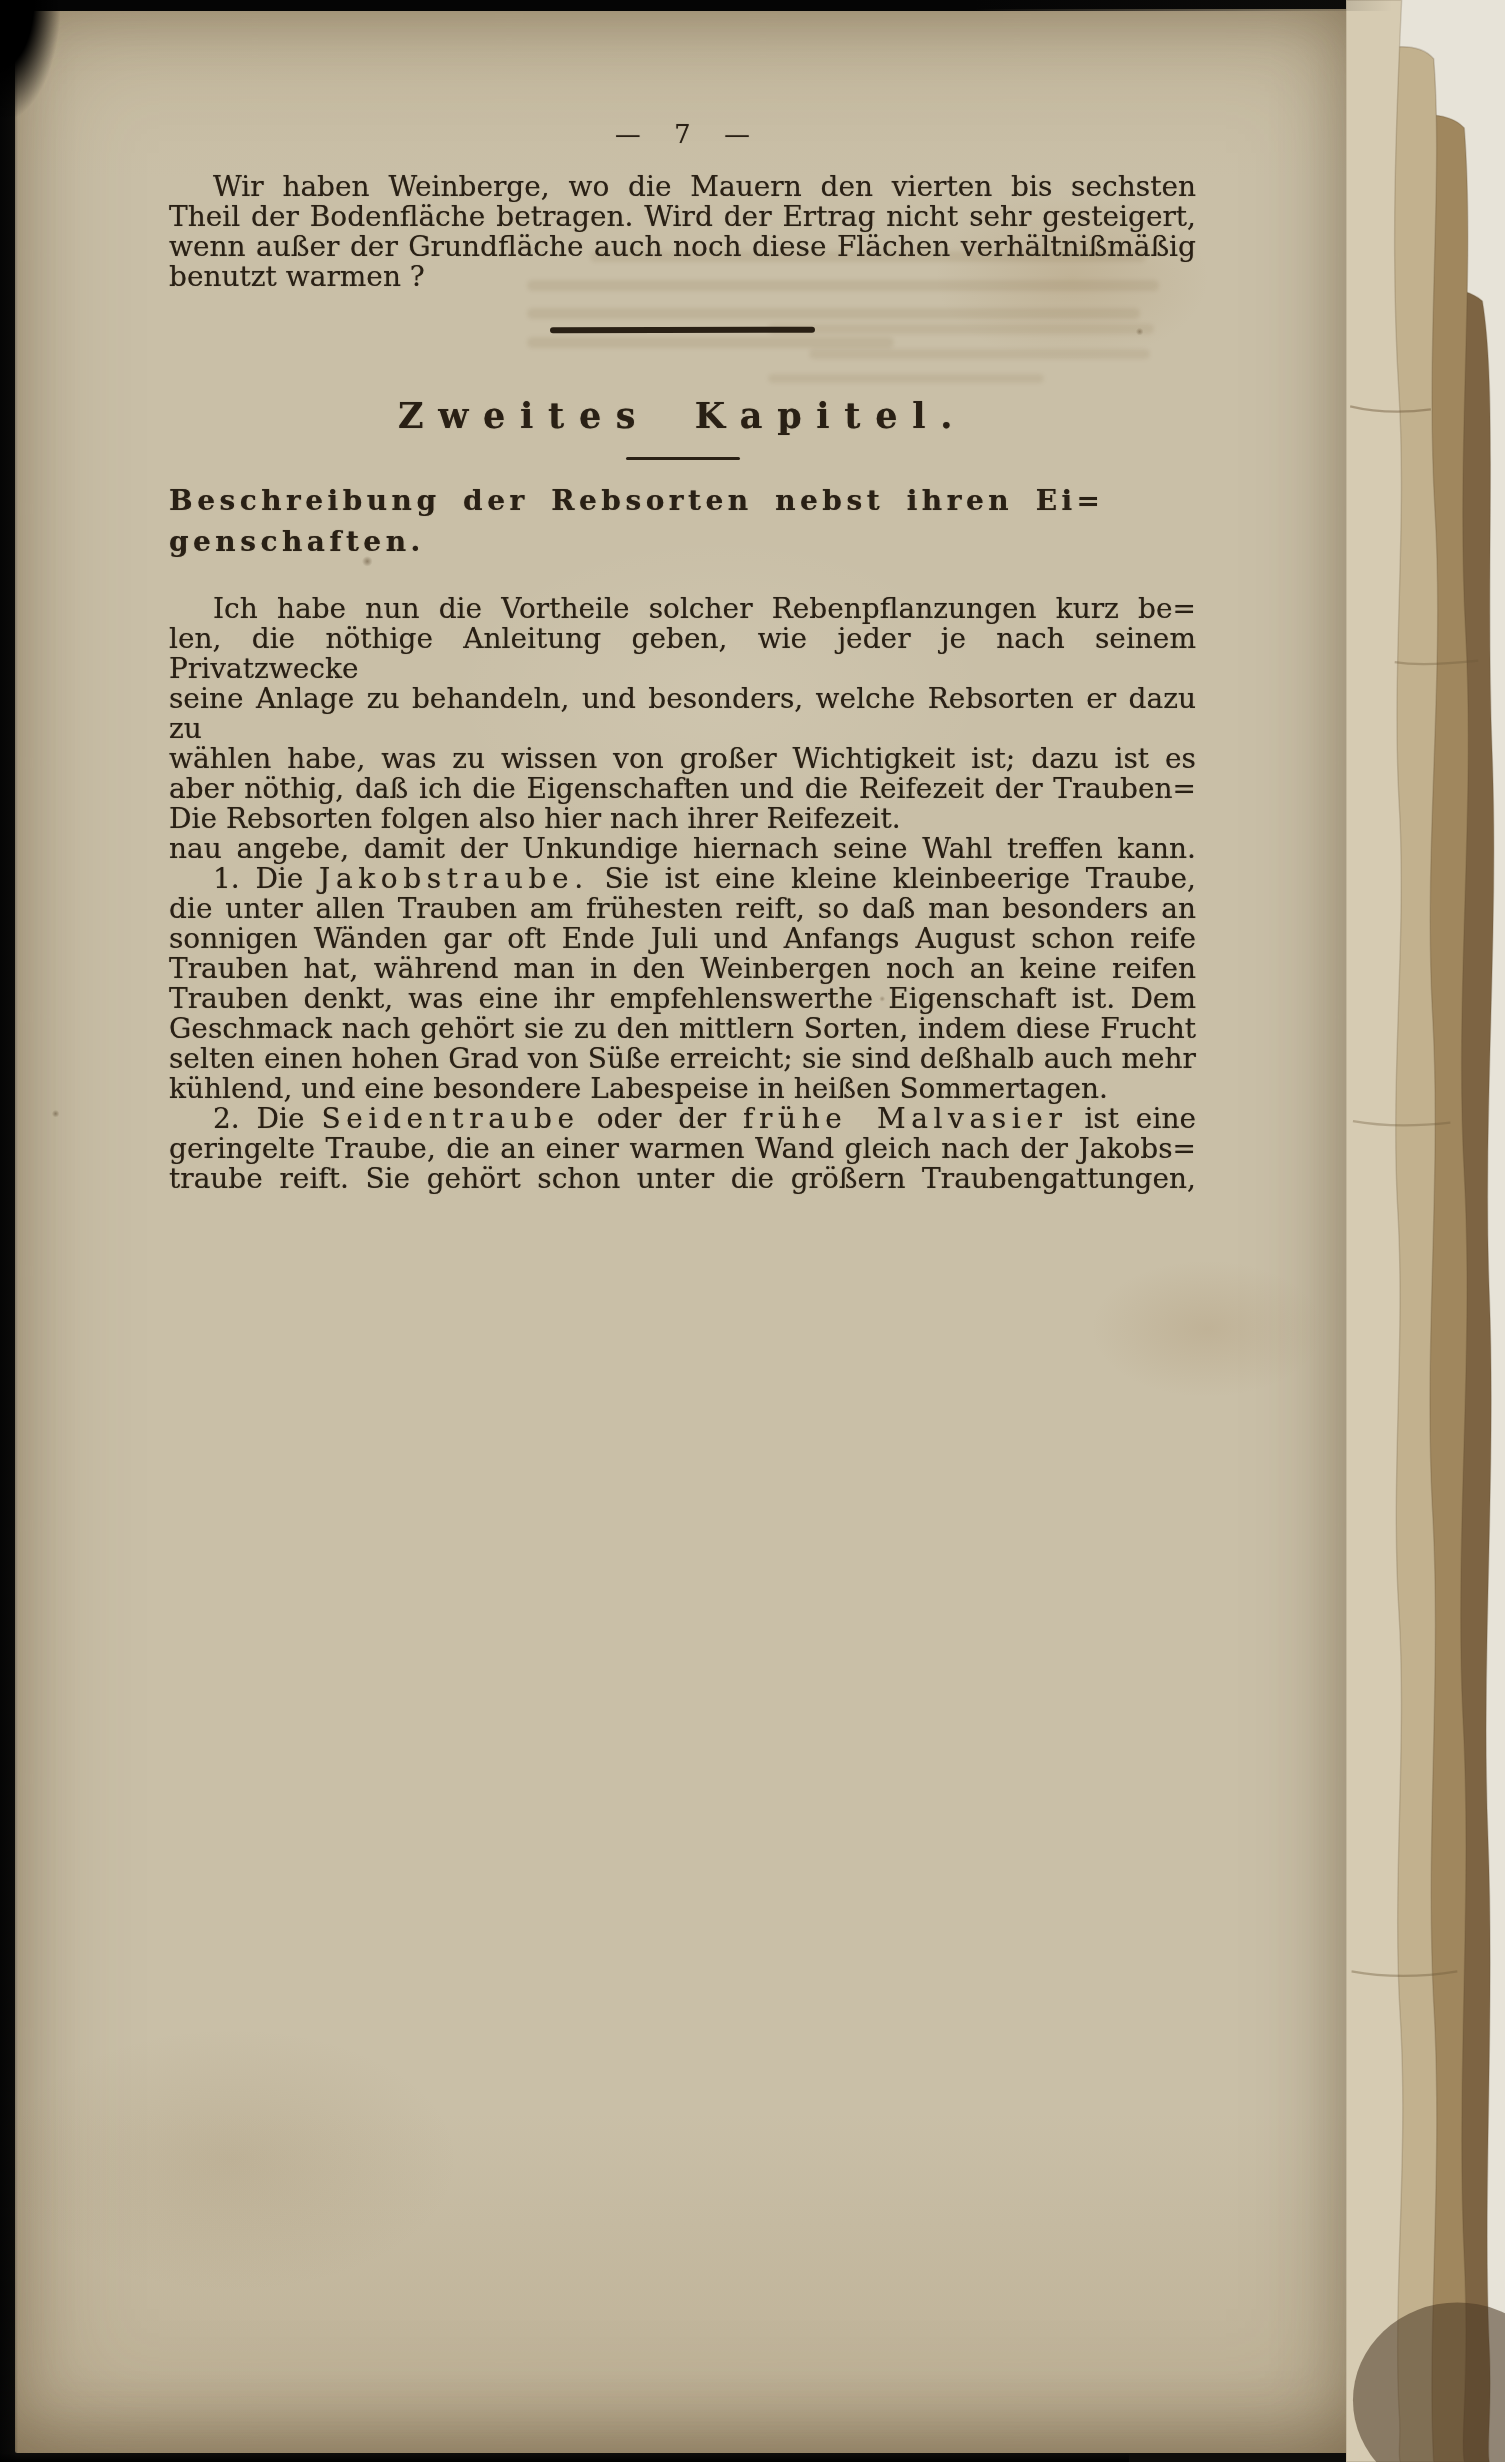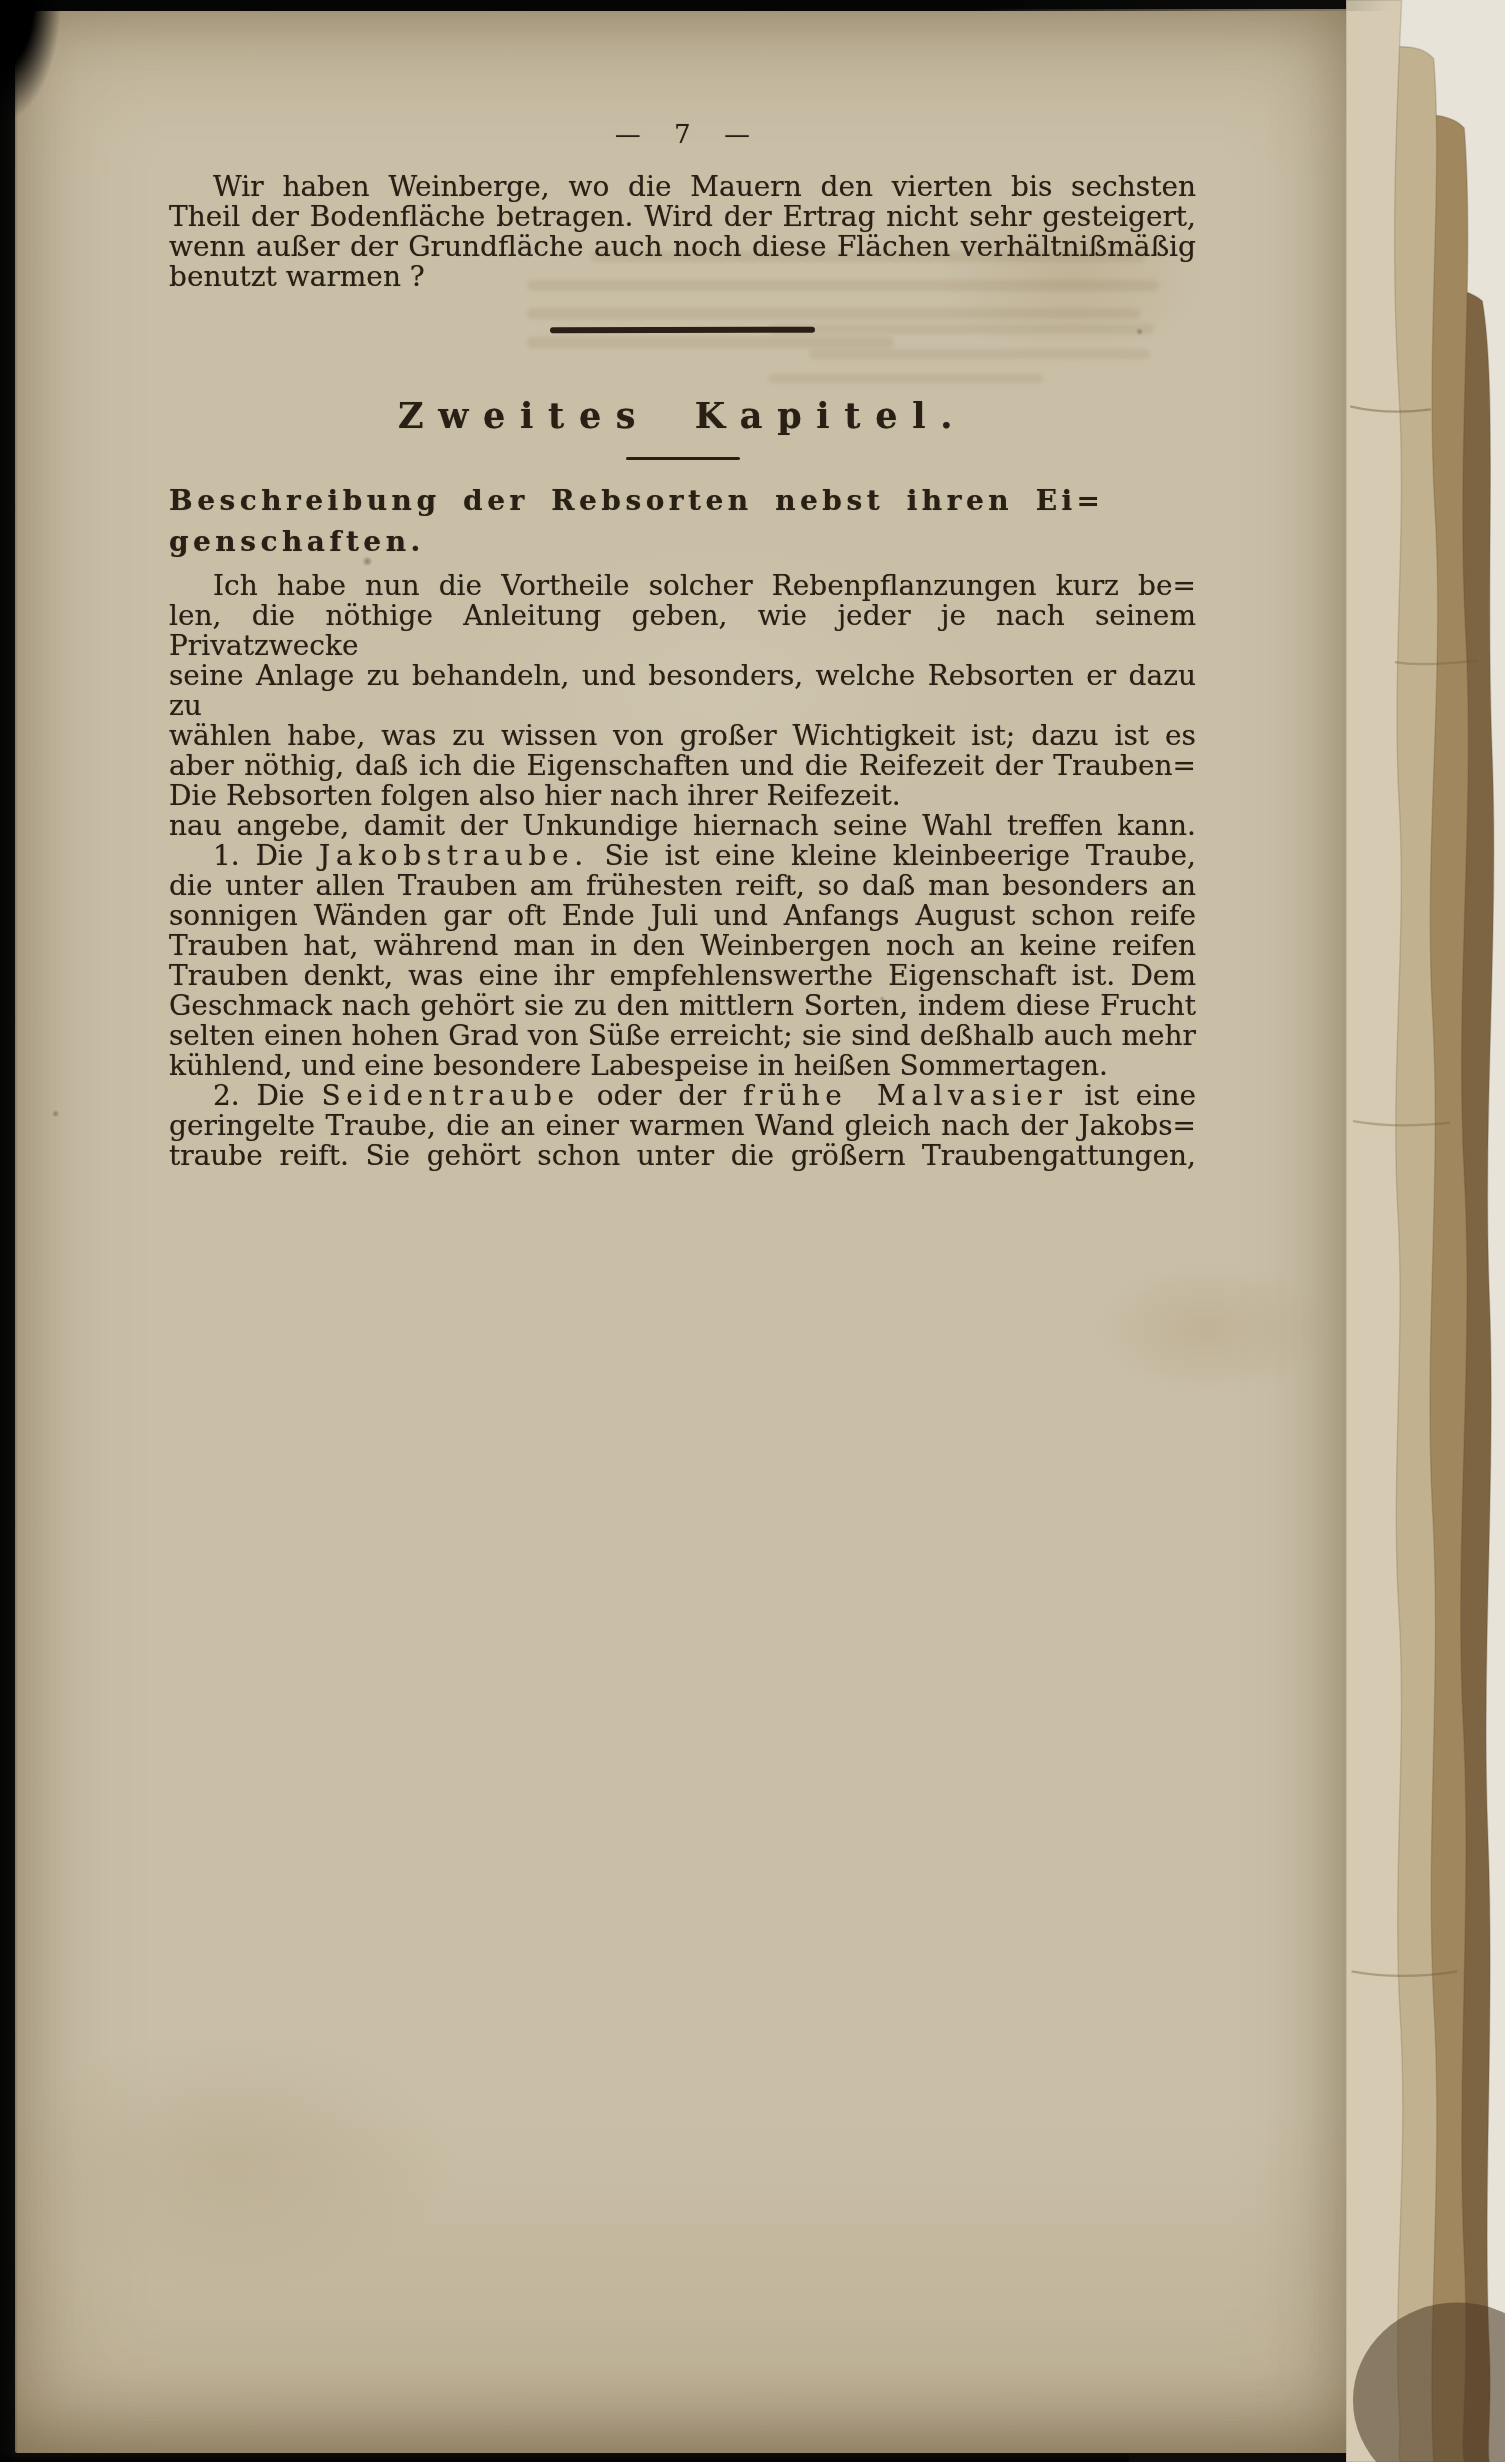--- a/index.html
+++ b/index.html
@@ -58,21 +58,21 @@
   .rule-small{width:114px;height:3.8px;margin:21px auto 0;border-radius:2.3px;}
   .chapter{
     font-size:35px;font-weight:700;letter-spacing:.42em;word-spacing:.5em;
     text-align:center;margin:62px 0 12px;color:var(--ink,#292015);
   }
   .section{
     font-size:28px;font-weight:700;letter-spacing:.16em;word-spacing:.3em;
     text-align:left;margin:19.6px 0 0;line-height:41px;color:var(--ink,#292015);
   }
   .sec-line{display:block;}
-  .body-start{margin-top:9px;}
+  .body-start{margin-top:32px;}
   
   .edge-stack{position:absolute;left:1346px;top:0;width:160px;height:2462px;}
   
   .top-edge{position:absolute;left:0;top:0;width:1392px;height:10.5px;
     background:linear-gradient(to right,#050505 0%,#050505 70%,rgba(0,0,0,0) 100%);}
   .left-edge{position:absolute;left:0;top:0;width:18px;height:100%;
     background:linear-gradient(to right,#050505,rgba(5,5,5,.55) 55%,rgba(0,0,0,0));}
   .corner-blob{position:absolute;left:0;top:0;width:60px;height:120px;
     background:radial-gradient(ellipse at 0 0,#000 40%,rgba(0,0,0,0) 72%);}
   .bottom-edge{position:absolute;left:0;bottom:0;width:1129px;height:9px;

